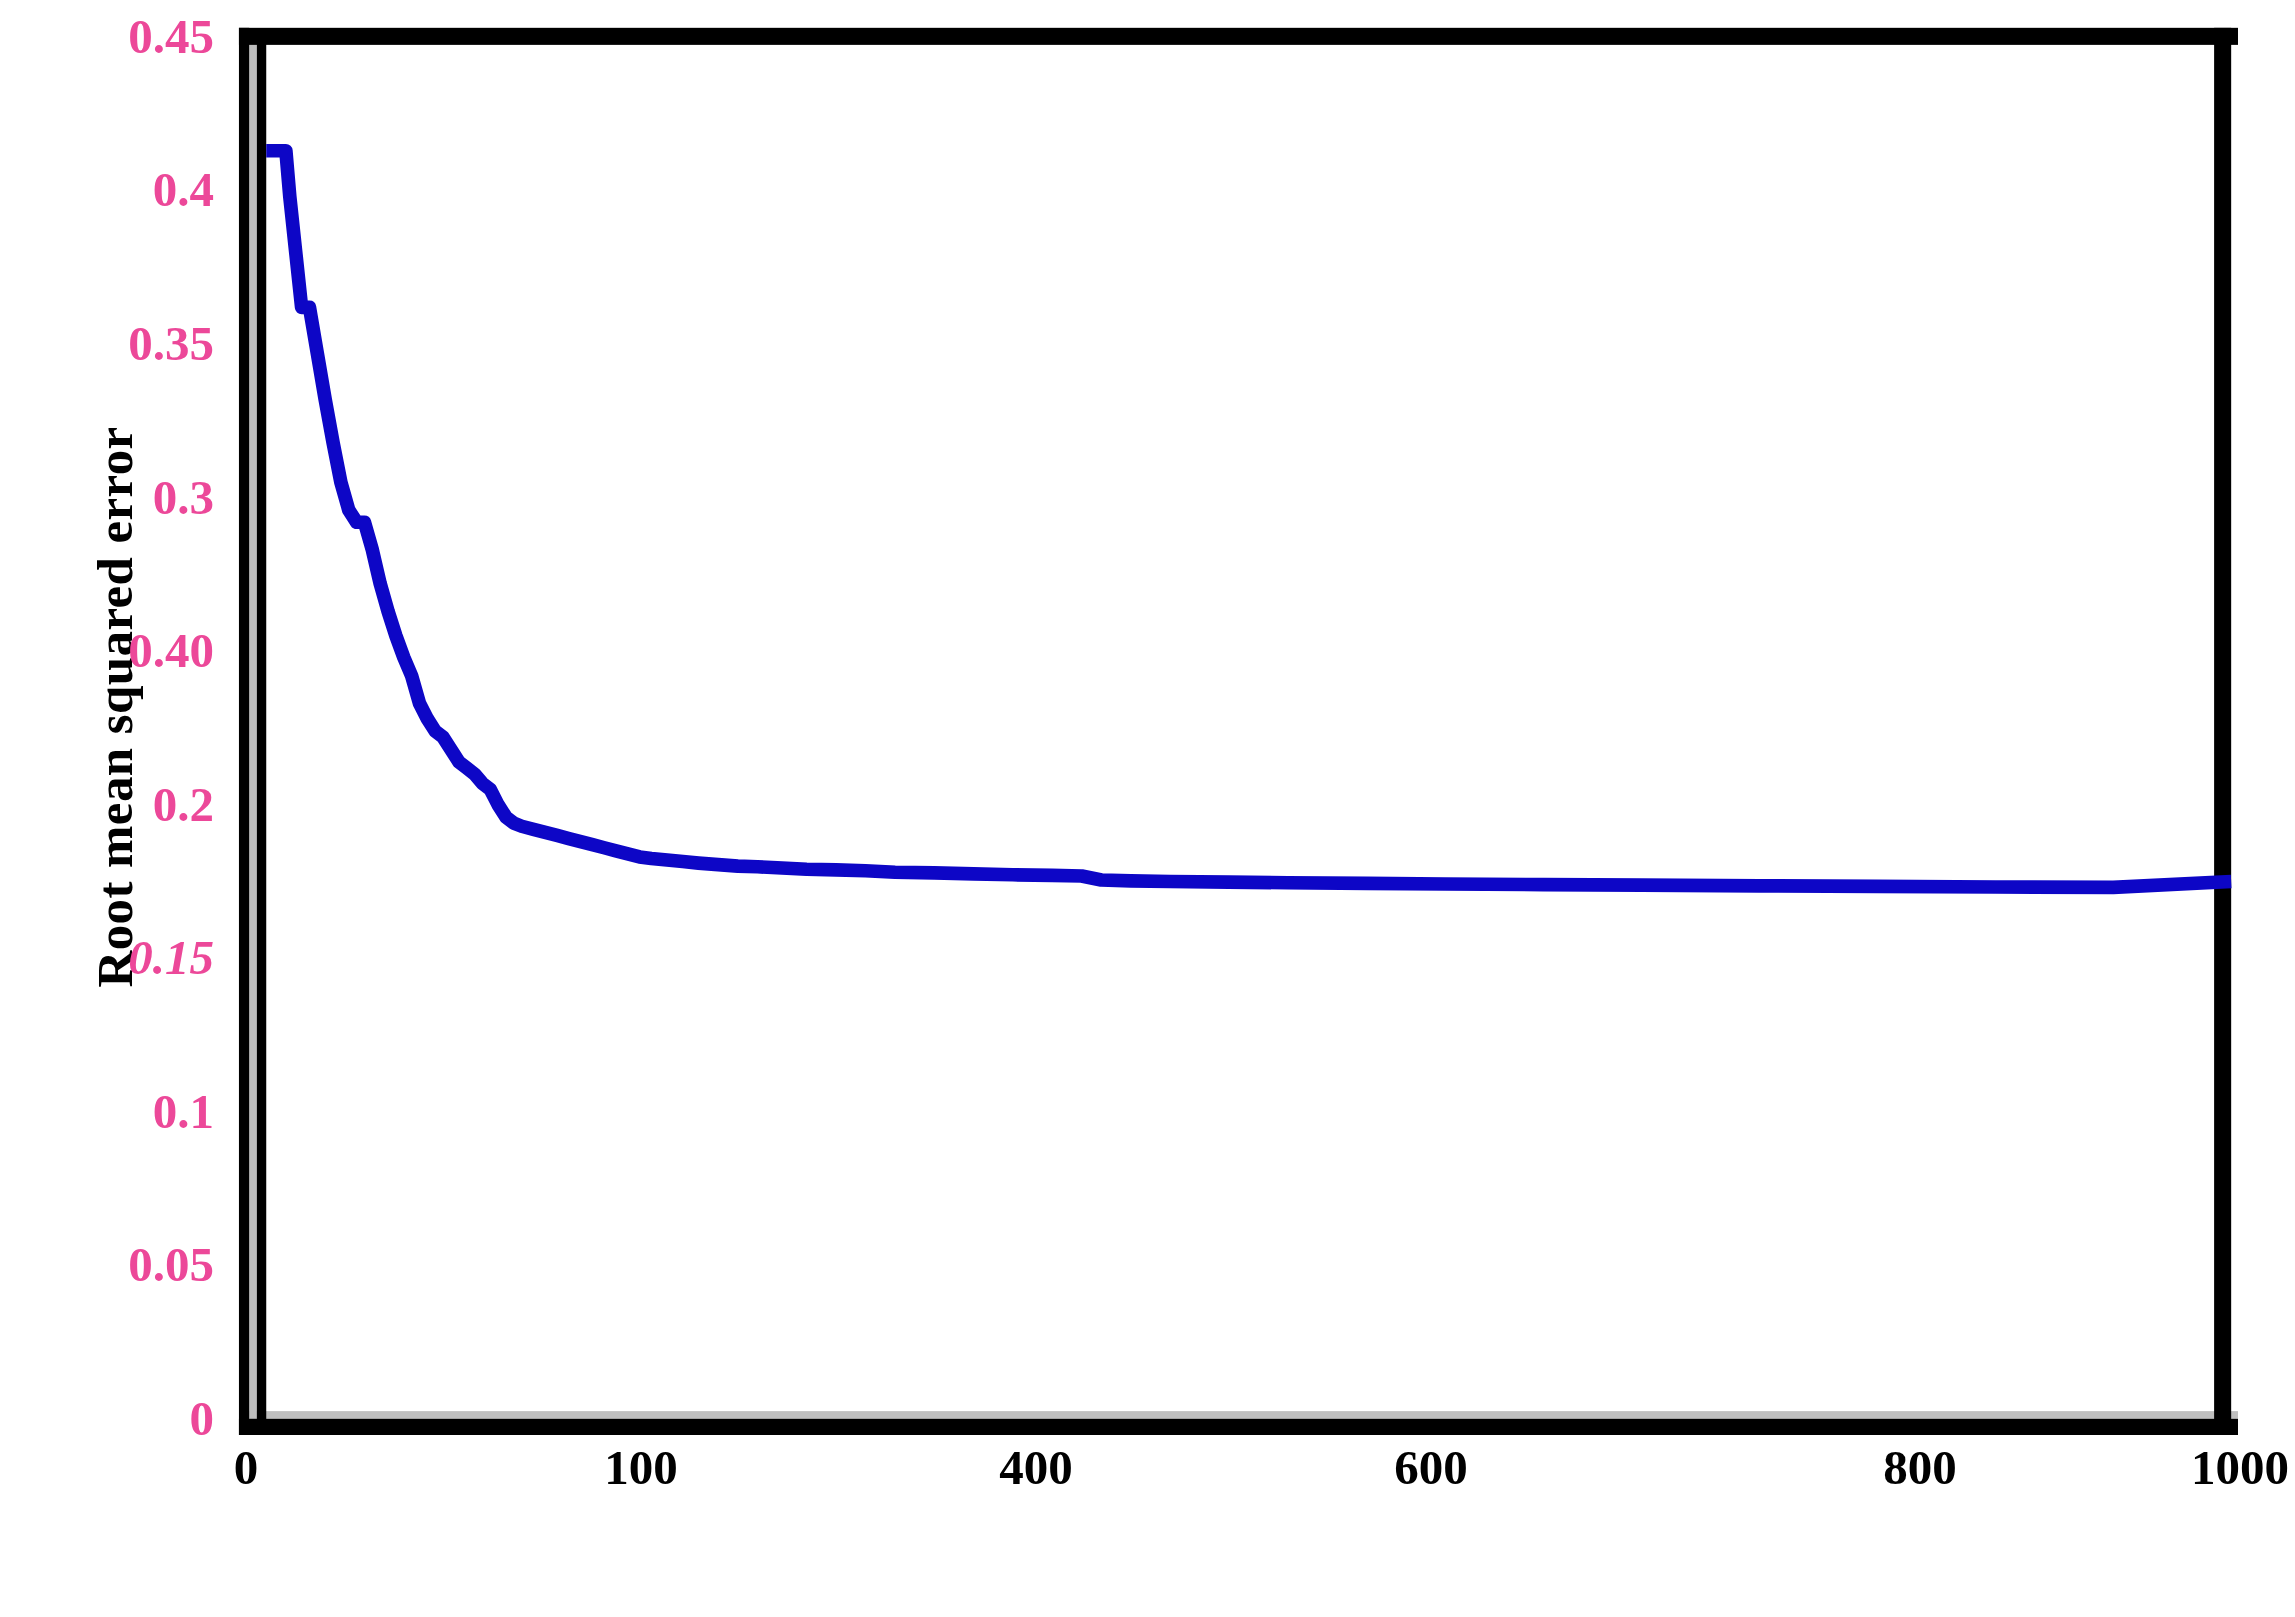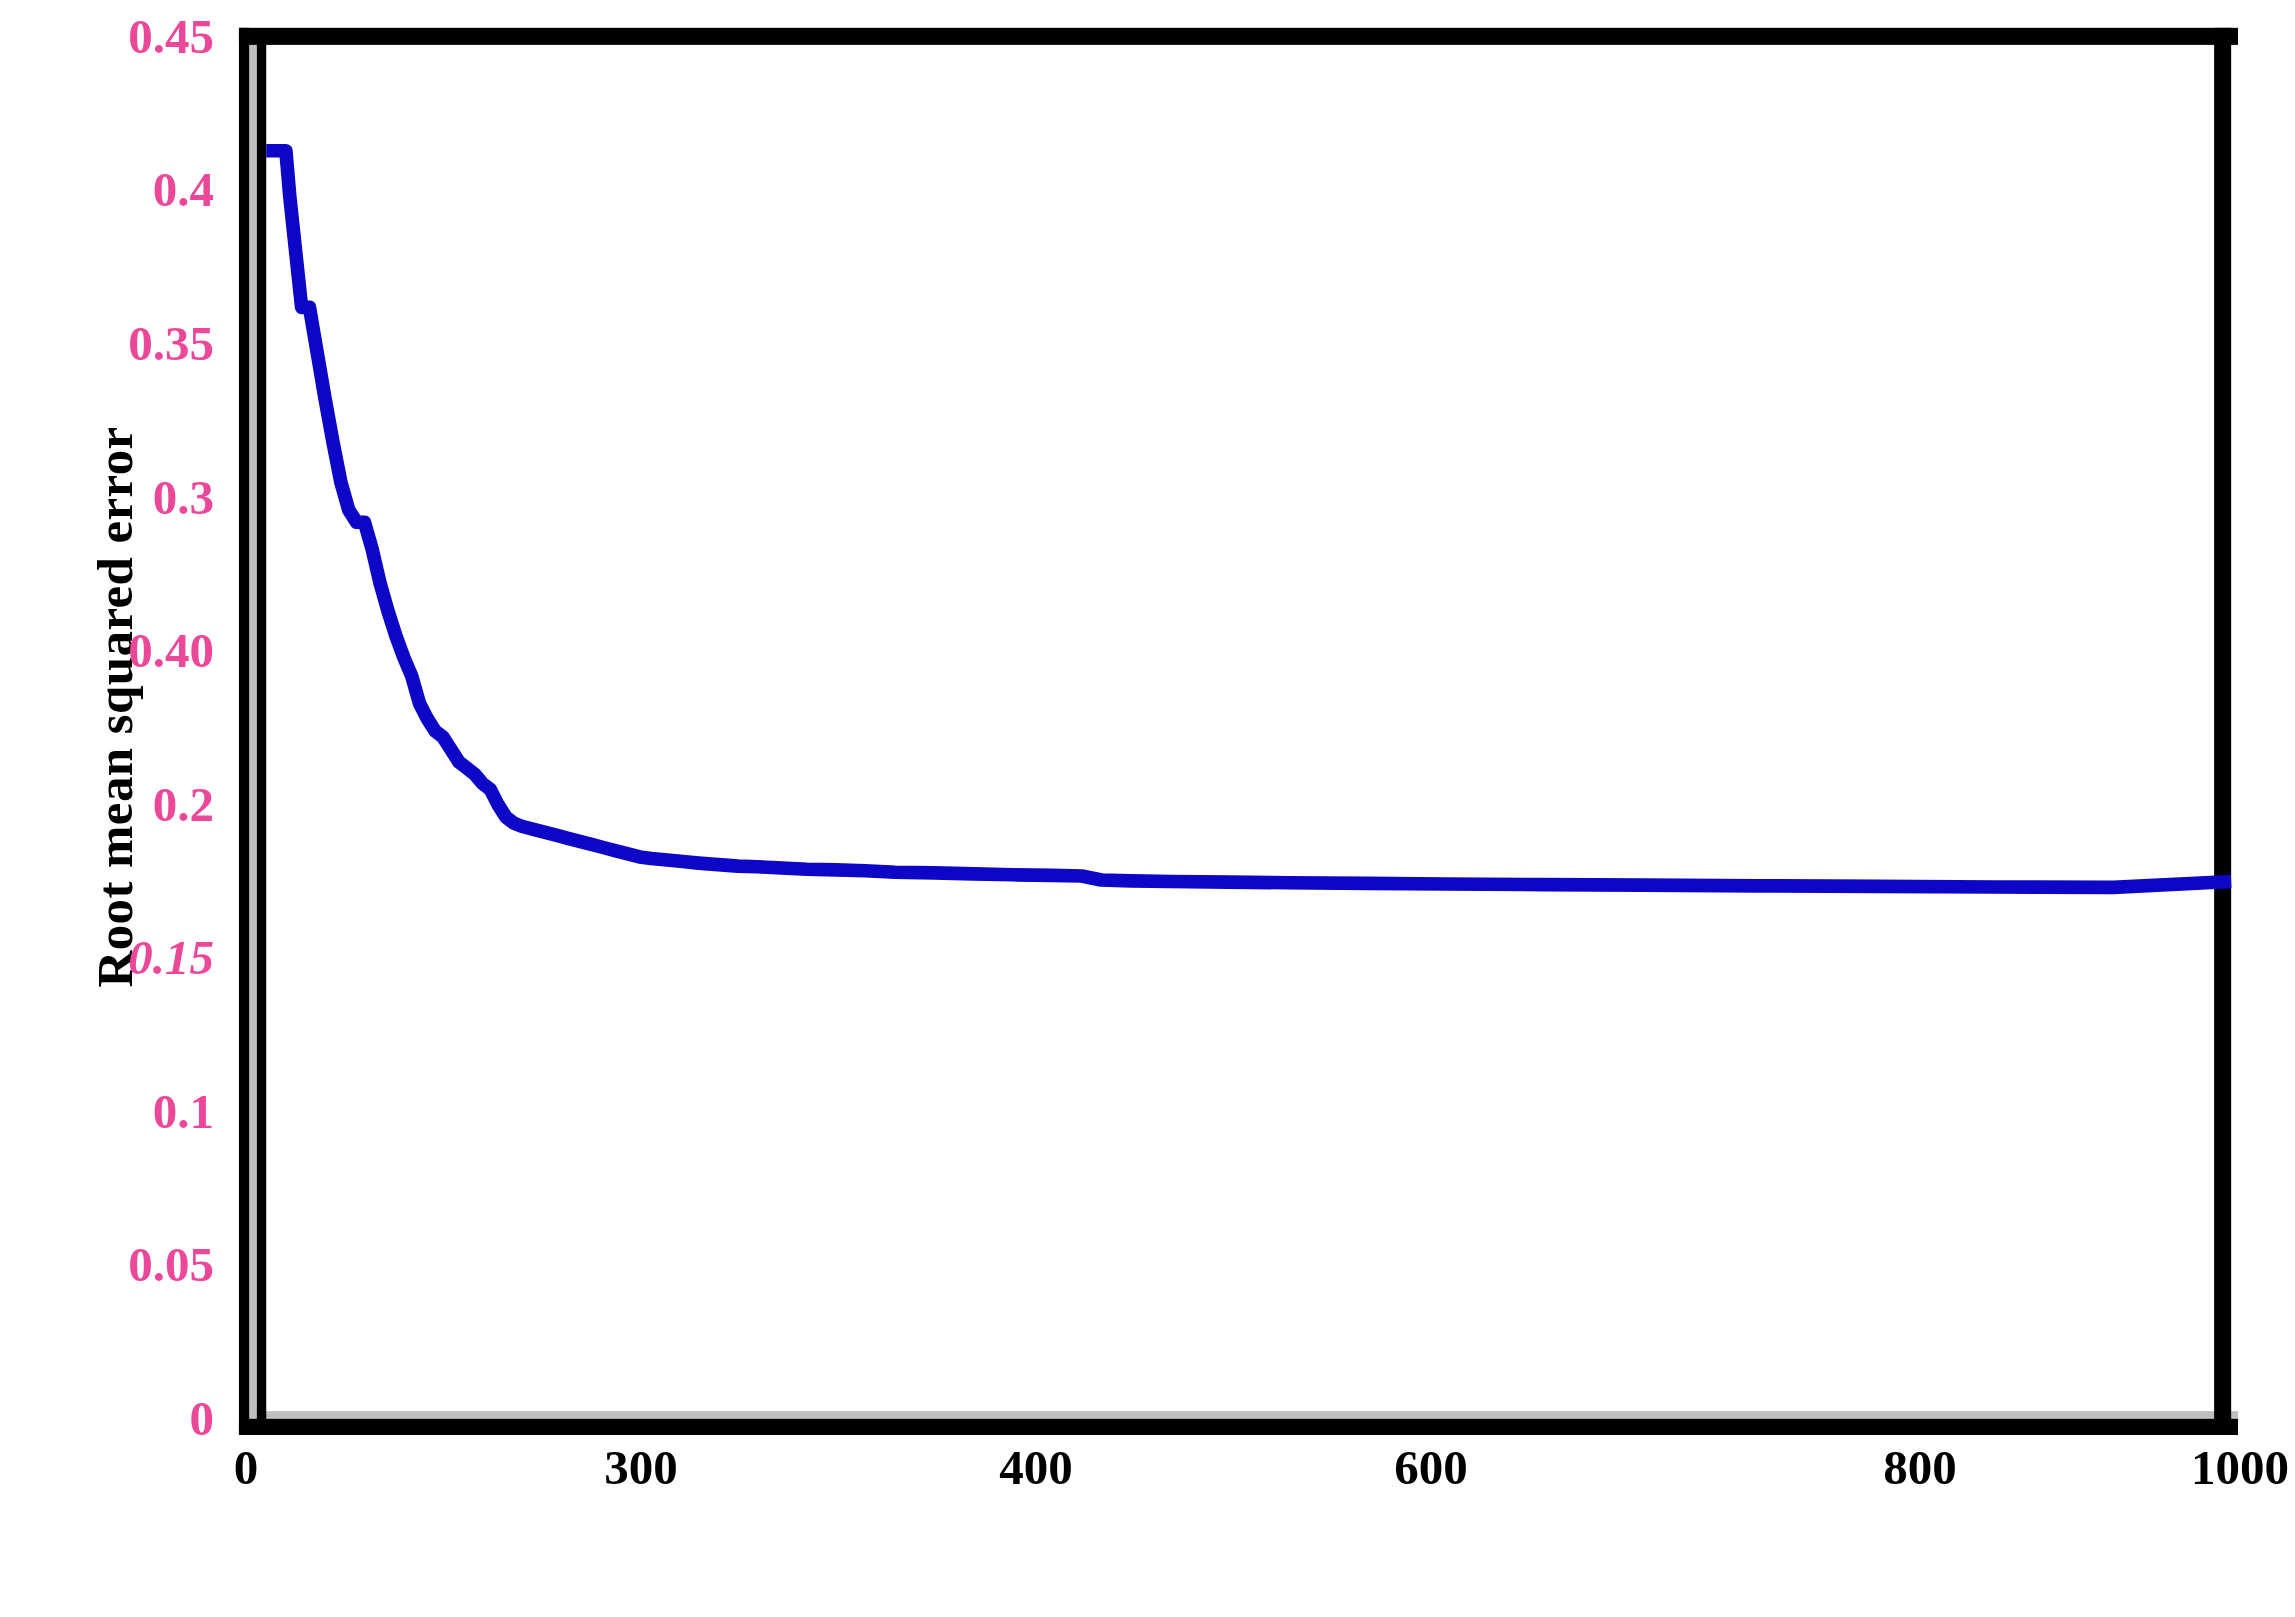--- a/index.html
+++ b/index.html
@@ -76,21 +76,21 @@
   <div class="ytick" style="top: 319px;">0.35</div>
   <div class="ytick" style="top: 473px;">0.3</div>
   <div class="ytick" style="top: 626px;">0.40</div>
   <div class="ytick" style="top: 780px; margin-left: 15px;">0.2</div>
   <div class="ytick" style="top: 933px; font-style: italic;">0.15</div>
   <div class="ytick" style="top: 1087px;">0.1</div>
   <div class="ytick" style="top: 1240px;">0.05</div>
   <div class="ytick" style="top: 1394px;">0</div>
 
   <div class="xtick" style="left: 246px;">0</div>
-  <div class="xtick" style="left: 641px;">300</div>
+  <div class="xtick" style="left: 641px;">100</div>
   <div class="xtick" style="left: 1036px;">400</div>
   <div class="xtick" style="left: 1431px;">600</div>
   <div class="xtick" style="left: 1920px; text-align: center;">800</div>
   <div class="xtick" style="left: 2218px; margin-left: 22px;">1000</div>
 
   <div id="plotframe">
     <svg id="plotsvg" width="2011" height="1414" viewBox="0 0 2358 1658" xmlns="http://www.w3.org/2000/svg">
 
       <g>
         <rect x="26" y="19" width="9" height="1629" fill="#BFBFBF"></rect>

